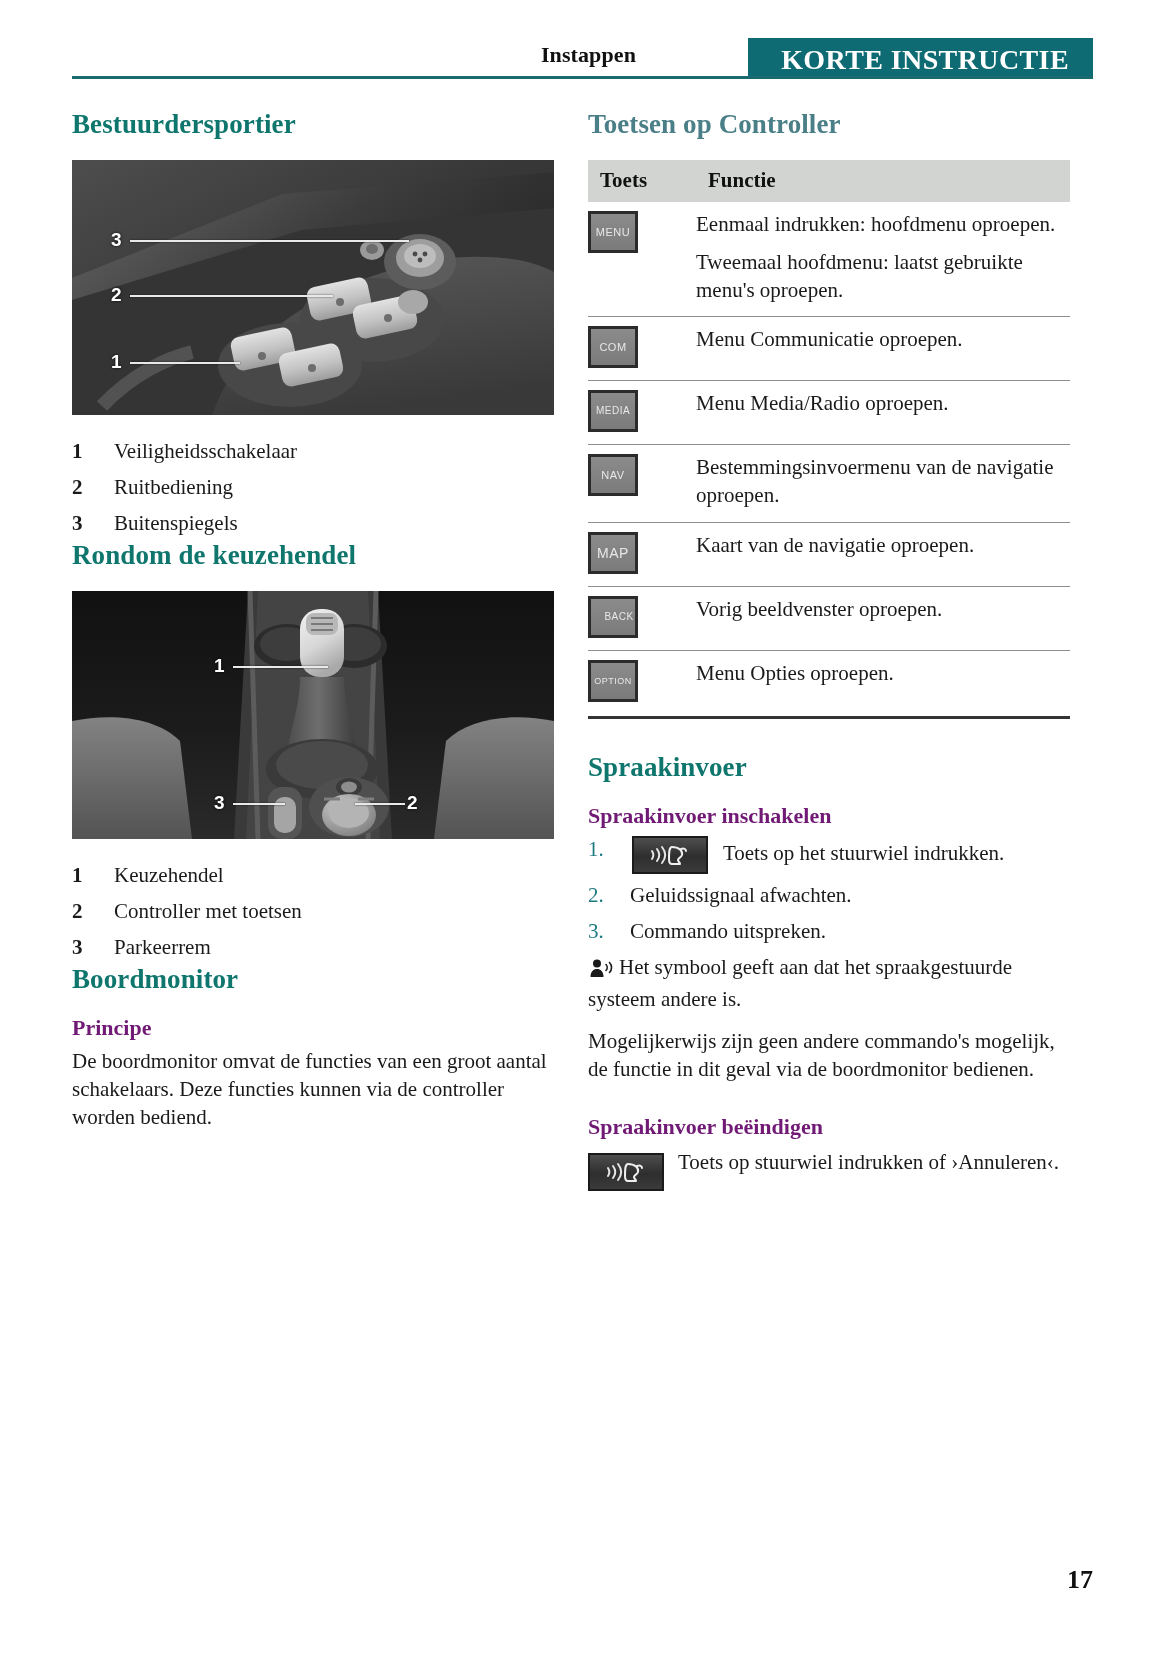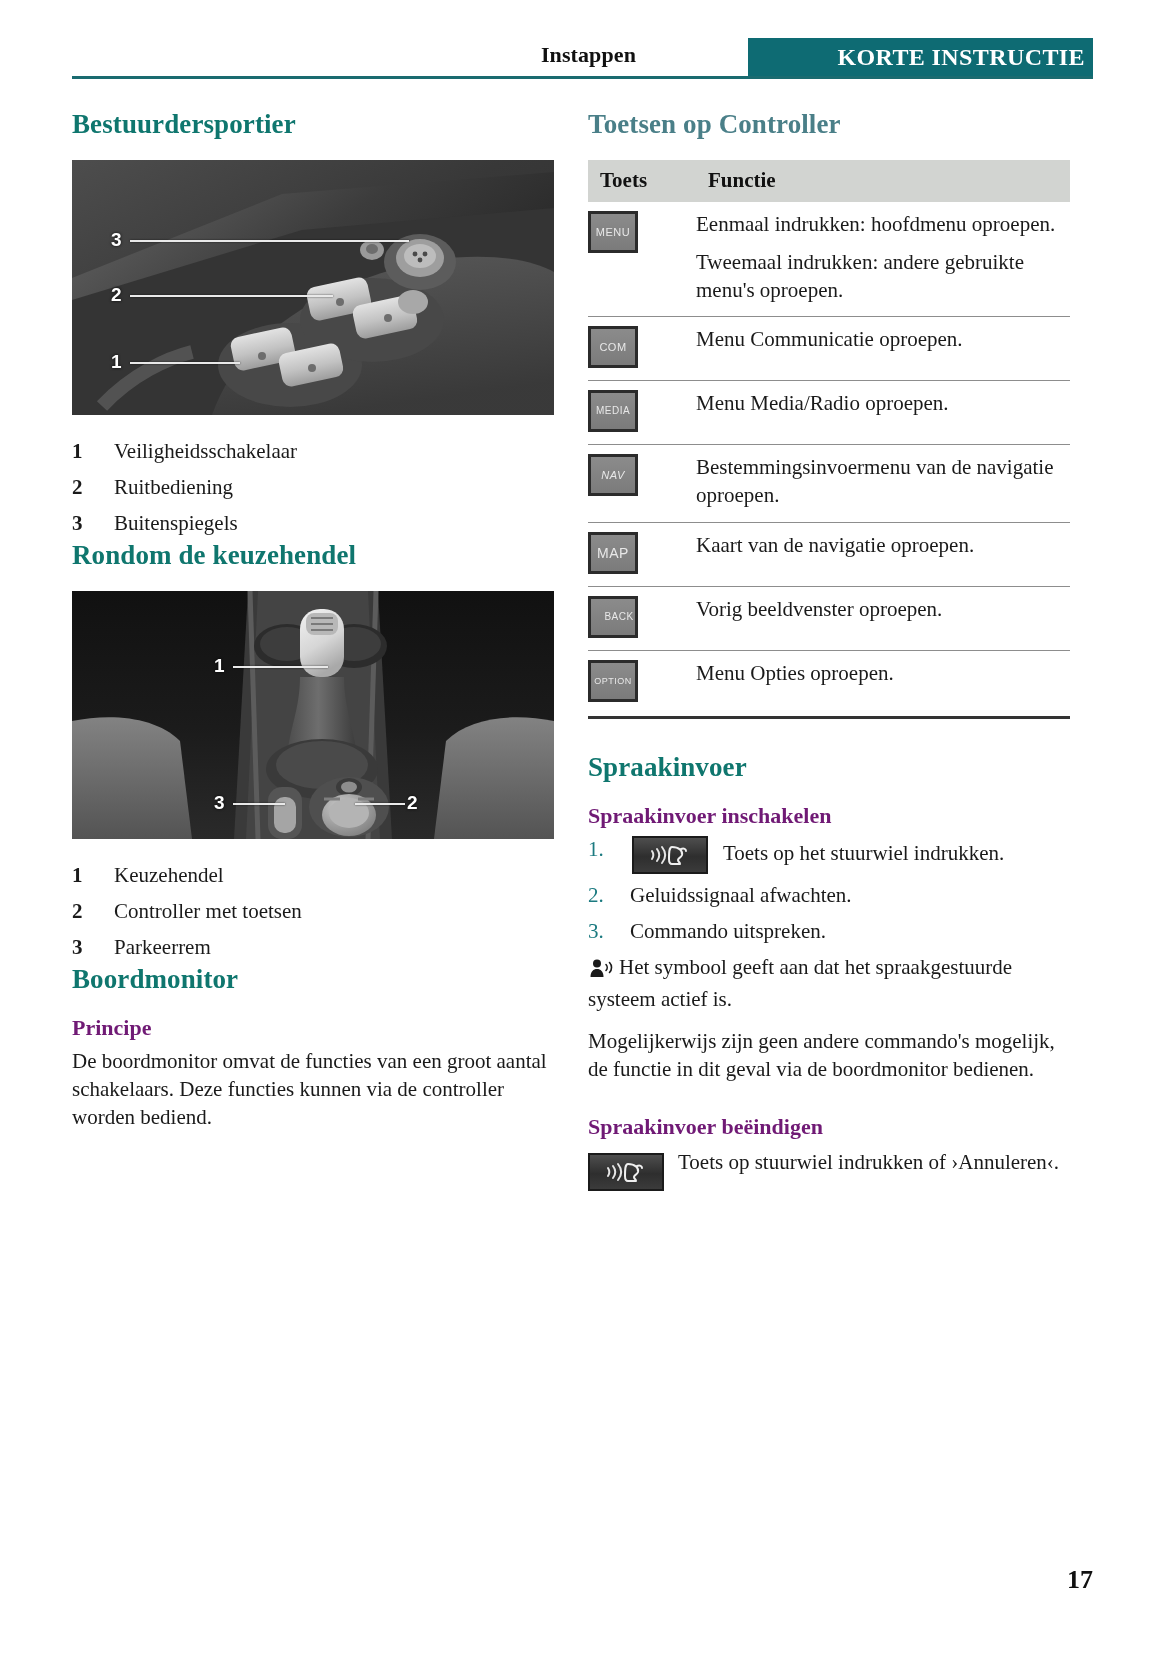--- a/index.html
+++ b/index.html
@@ -44,23 +44,23 @@
   .header-banner {
     position: absolute;
     right: 0;
     top: 0;
     width: 345px;
     height: 38px;
     background: #0e6b73;
   }
   .header-banner-text {
     position: absolute;
-    right: 8px;
+    right: 24px;
     top: 6px;
-    font-size: 24px;
+    font-size: 28px;
     font-weight: bold;
     color: #ffffff;
     letter-spacing: .4px;
   }
 
   
   .col {
     position: absolute;
     top: 110px;
   }
@@ -184,21 +184,21 @@
     box-sizing: border-box;
     color: #e8e8e8;
     font-family: "Liberation Sans", sans-serif;
     text-align: center;
     line-height: 36px;
     letter-spacing: .5px;
   }
   .btn-key.sz-menu   { font-size: 11px; }
   .btn-key.sz-com    { font-size: 11px; }
   .btn-key.sz-media  { font-size: 10px; }
-  .btn-key.sz-nav    { font-size: 11px; font-style: italic; }
+  .btn-key.sz-nav    { font-size: 11px; }
   .btn-key.sz-map    { font-size: 14px; }
   .btn-key.sz-back   { font-size: 10px; padding-left: 12px; }
   .btn-key.sz-option { font-size: 9px; }
 
   
   .btn-voice {
     display: inline-block;
     width: 76px;
     height: 38px;
     background: linear-gradient(#4e4e4e, #2e2e2e 55%, #3b3b3b);
@@ -443,21 +443,21 @@
         <th>Functie</th>
       </tr>
     </thead>
     <tbody>
       <tr>
         <td class="c-key">
           <span class="btn-key sz-menu">MENU</span>
         </td>
         <td class="c-fun">
           <p>Eenmaal indrukken: hoofdmenu oproepen.</p>
-          <p>Tweemaal indrukken: andere gebruikte menu's oproepen.</p>
+          <p>Tweemaal hoofdmenu: laatst gebruikte menu's oproepen.</p>
         </td>
       </tr>
       <tr>
         <td class="c-key">
           <span class="btn-key sz-com">COM</span>
         </td>
         <td class="c-fun">
           <p>Menu Communicatie oproepen.</p>
         </td>
       </tr>
@@ -538,21 +538,21 @@
   <p class="note">
     <span class="sym-voice">
       <svg width="26" height="20" viewBox="0 0 26 20">
         <circle cx="9" cy="5.5" r="4" fill="#1a1a1a"></circle>
         <path d="M2.5,19 C2.5,13.5 5.5,11 9,11 C12.5,11 15.5,13.5 15.5,19 Z" fill="#1a1a1a"></path>
         <g fill="none" stroke="#1a1a1a" stroke-width="1.6" stroke-linecap="round">
           <path d="M18,6.5 C19.6,8.2 19.6,10.8 18,12.5"></path>
           <path d="M21.5,4.5 C24.2,7.3 24.2,11.7 21.5,14.5"></path>
         </g>
       </svg>
-    </span><span>Het symbool geeft aan dat het spraakgestuurde systeem actief is.</span>
+    </span><span>Het symbool geeft aan dat het spraakgestuurde systeem andere is.</span>
   </p>
 
   <p class="body">Mogelijkerwijs zijn geen andere commando's mogelijk, de functie in dit geval via de boordmonitor bedienen.</p>
 
   <h3 class="sub" style="margin-top:30px">Spraakinvoer beëindigen</h3>
 
   <div class="endblock">
     <span class="btn-voice">
       <svg width="44" height="24" viewBox="0 0 44 24">
         <g fill="none" stroke="#e6e6e6" stroke-width="2" stroke-linecap="round">

